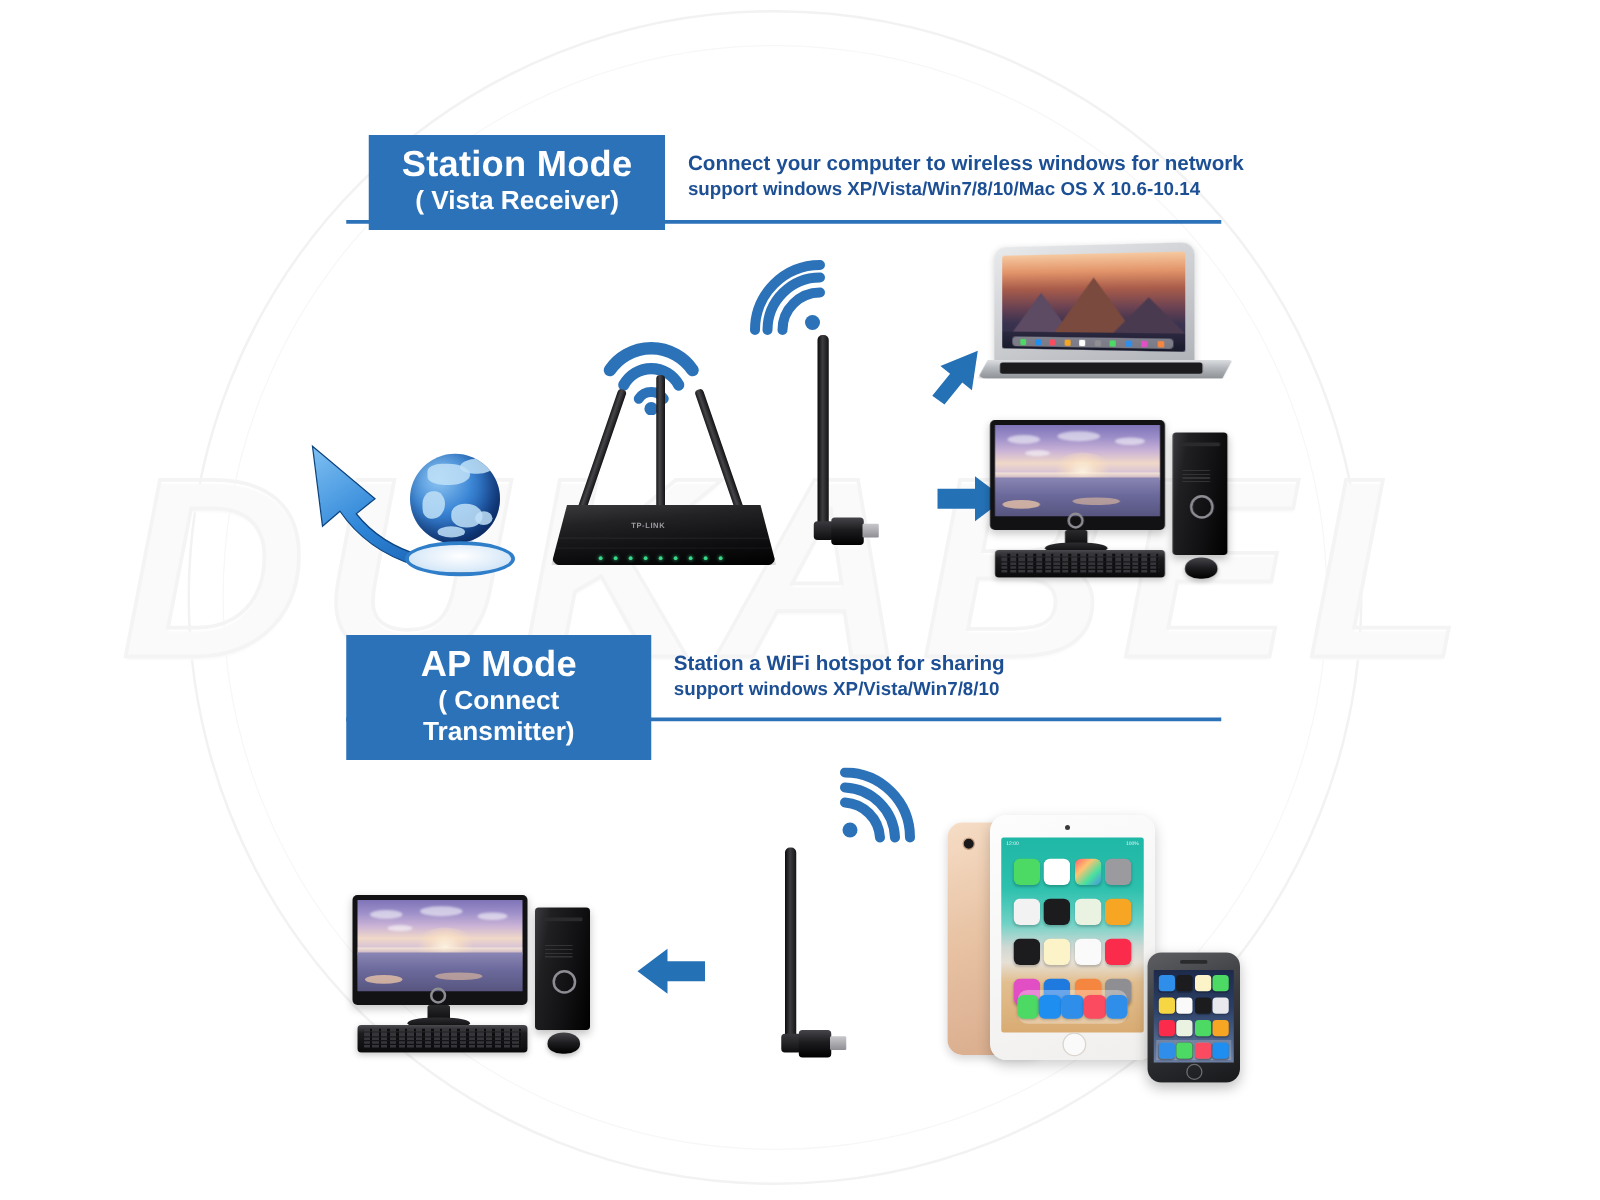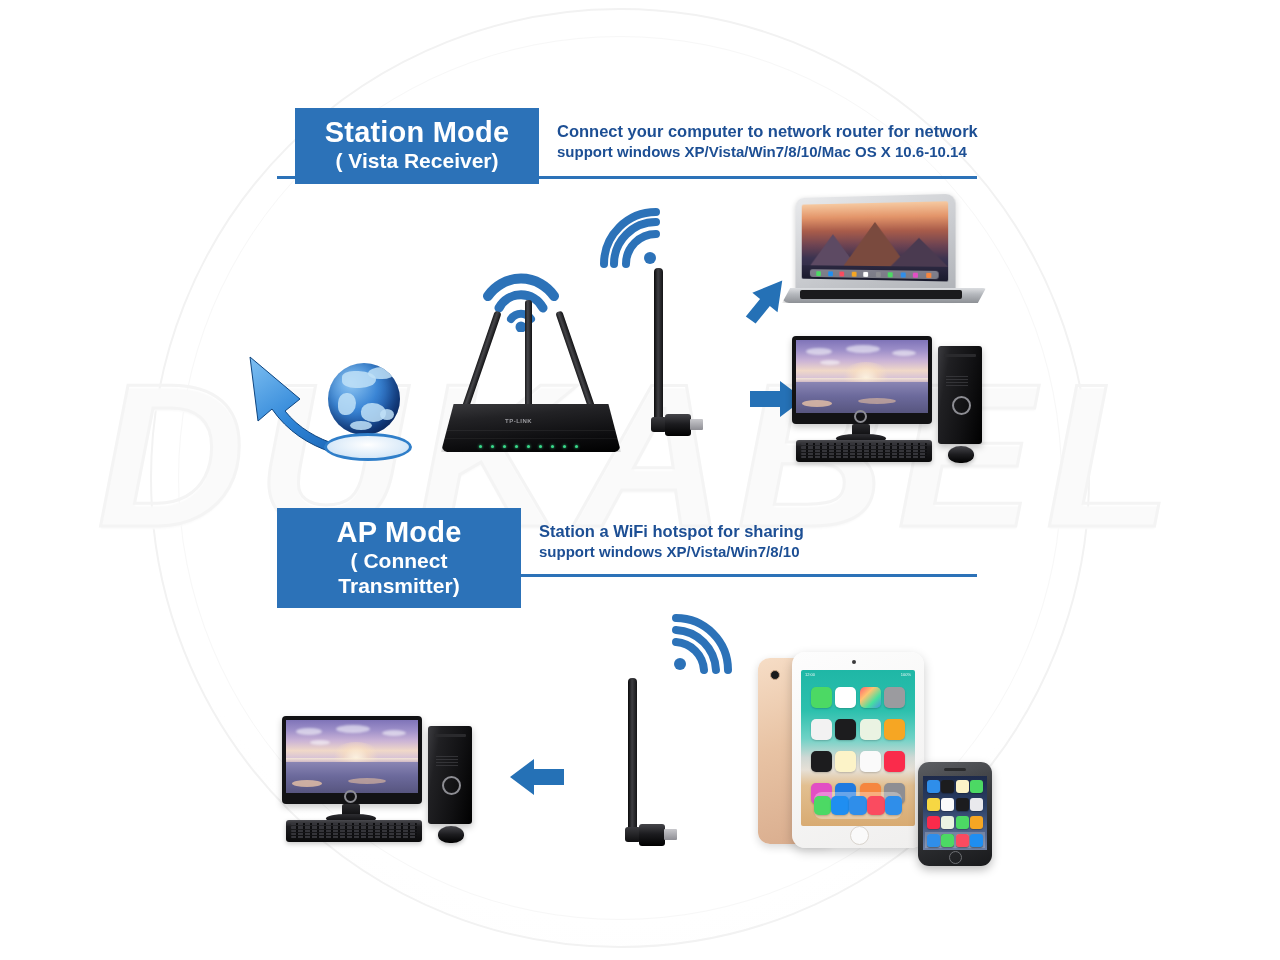--- a/index.html
+++ b/index.html
@@ -444,21 +444,21 @@
   <div class="bg-circle"></div>
   <div class="bg-circle2"></div>
   <div class="watermark">DUKABEL</div>
 
   <div class="section-header" style="left:295px; top:108px; width:700px;">
     <div class="hdr-box">
       <div class="hdr-title">Station Mode</div>
       <div class="hdr-sub">( Vista Receiver)</div>
     </div>
     <div class="hdr-desc">
-      <div class="hdr-desc-l1">Connect your computer to network router for network</div>
+      <div class="hdr-desc-l1">Connect your computer to wireless windows for network</div>
       <div class="hdr-desc-l2">support windows XP/Vista/Win7/8/10/Mac OS X 10.6-10.14</div>
     </div>
   </div>
   <div class="hdr-rule" style="left:277px; top:176px; width:700px;"></div>
 
   <div class="art" style="left:242px; top:345px; width:180px; height:125px;">
     <svg width="180" height="125" viewBox="0 0 180 125" style="position:absolute; left:0; top:0;">
       <defs>
         <linearGradient id="arrGrad" x1="0" y1="0" x2="1" y2="1">
           <stop offset="0%" stop-color="#7fc0f2"></stop>

